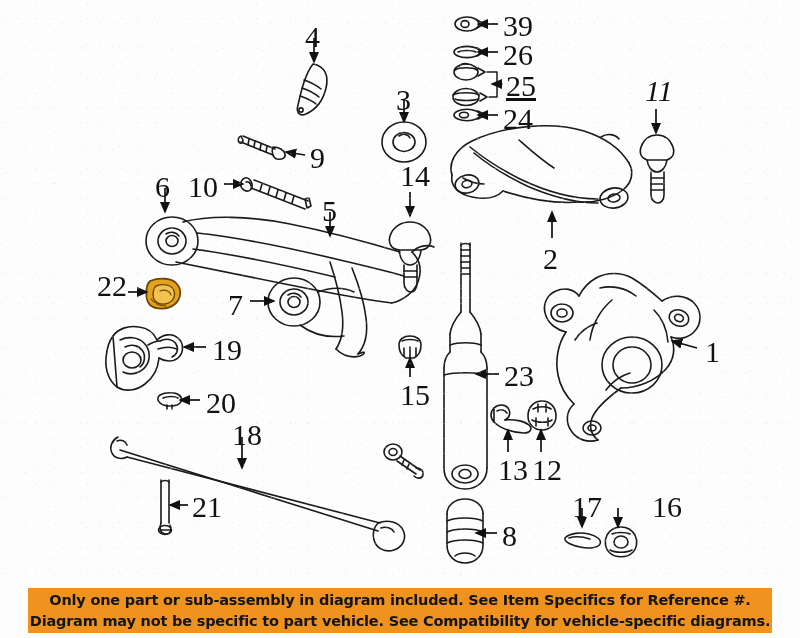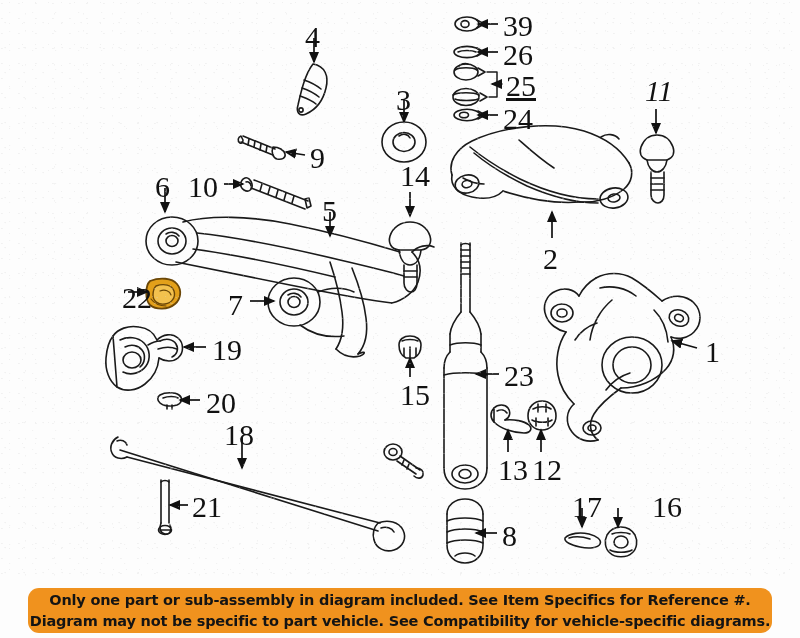--- a/index.html
+++ b/index.html
@@ -37,21 +37,20 @@
     top: 588px;
     width: 744px;
     height: 45px;
     background: #f0921e;
     box-sizing: border-box;
     display: flex;
     flex-direction: column;
     align-items: center;
     justify-content: center;
     overflow: hidden;
-    border-radius: 11px;
   }
   .banner-line {
     font-family: "DejaVu Sans", sans-serif;
     font-size: 14.5px;
     font-weight: bold;
     color: #141414;
     letter-spacing: -0.2px;
     white-space: nowrap;
     line-height: 1.42;
   }
@@ -399,25 +398,25 @@
       <div class="callout-label" style="left: 502px; top: 521px;">8</div>
       <div class="callout-label" style="left: 310px; top: 143px;">9</div>
       <div class="callout-label" style="left: 188px; top: 172px;">10</div>
       <div class="callout-label" style="left: 645px; top: 76px; font-style: italic;">11</div>
       <div class="callout-label" style="left: 532px; top: 455px;">12</div>
       <div class="callout-label" style="left: 498px; top: 455px;">13</div>
       <div class="callout-label" style="left: 400px; top: 161px;">14</div>
       <div class="callout-label" style="left: 400px; top: 380px;">15</div>
       <div class="callout-label" style="left: 608px; top: 492px; margin-left: 44px;">16</div>
       <div class="callout-label" style="left: 572px; top: 492px;">17</div>
-      <div class="callout-label" style="left: 224px; top: 420px; text-align: center;">18</div>
+      <div class="callout-label" style="left: 232px; top: 420px; text-align: center;">18</div>
       <div class="callout-label" style="left: 212px; top: 335px;">19</div>
       <div class="callout-label" style="left: 206px; top: 388px;">20</div>
       <div class="callout-label" style="left: 192px; top: 492px;">21</div>
-      <div class="callout-label" style="left: 97px; top: 283px; margin-left: 25px;">22</div>
+      <div class="callout-label" style="left: 97px; top: 271px;">22</div>
       <div class="callout-label" style="left: 504px; top: 361px;">23</div>
       <div class="callout-label" style="left: 503px; top: 104px;">24</div>
       <div class="callout-label" style="left: 506px; top: 71px; text-decoration: underline;">25</div>
       <div class="callout-label" style="left: 503px; top: 40px;">26</div>
       <div class="callout-label" style="left: 503px; top: 11px;">39</div>
     </div>
 
   <div id="disclaimer-banner">
     <div class="banner-line">Only one part or sub-assembly in diagram included. See Item Specifics for Reference #.</div>
     <div class="banner-line">Diagram may not be specific to part vehicle. See Compatibility for vehicle-specific diagrams.</div>

